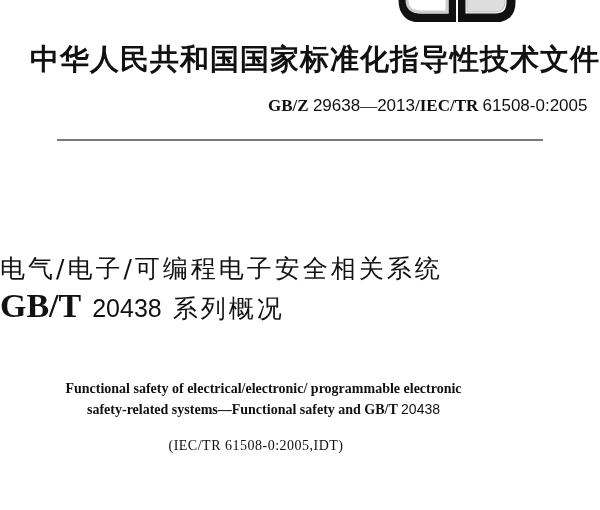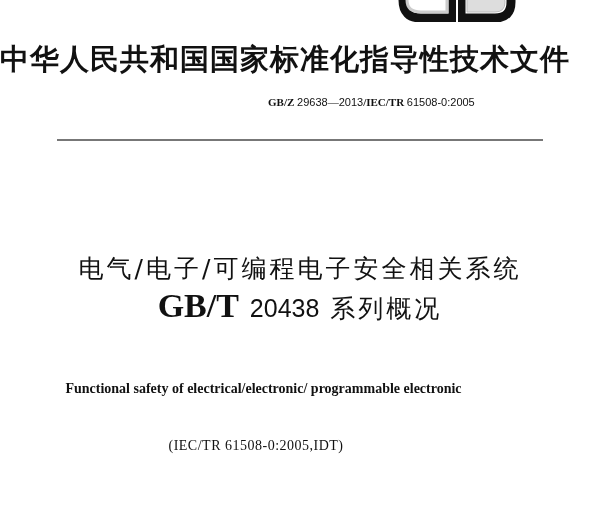--- a/index.html
+++ b/index.html
@@ -1,31 +1,31 @@
 <!DOCTYPE html>
 <html><head>
 <meta charset="utf-8">
 <style>
   html, body { margin: 0; padding: 0; background: #ffffff; }
   body { width: 600px; height: 510px; position: relative; overflow: hidden; color: #111; }
   .logo { position: absolute; left: 395px; top: -22px; width: 125px; height: 44px; }
   .org-title {
-    position: absolute; left: 0; top: 40px; width: 600px; text-align: left;
+    position: absolute; left: 0; top: 40px; width: 600px; text-align: right;
     font-family: "DejaVu Serif", serif; font-weight: bold; font-size: 29px; letter-spacing: 1px;
     color: #111;
   }
   .std-number {
     position: absolute; left: 268px; top: 96px;
-    font-family: "Liberation Serif", serif; font-size: 11px; color: #111;
+    font-family: "Liberation Serif", serif; font-size: 17px; color: #111;
   }
   .std-number .b { font-weight: bold; }
   .std-number .s { font-family: "Liberation Sans", sans-serif; }
   .rule { position: absolute; left: 57px; top: 139px; width: 486px; height: 2px; background: #777; }
   .cn-title {
-    position: absolute; left: 0; top: 250px; width: 600px; text-align: center;
+    position: absolute; left: 0; top: 250px; width: 600px; 
     font-family: "DejaVu Sans", sans-serif; font-size: 25px; line-height: 37px; letter-spacing: 3px;
     color: #111;
   }
   .cn-title .gbt { font-family: "Liberation Serif", serif; font-weight: bold; letter-spacing: 0; font-size: 34px; }
   .cn-title .num { font-family: "Liberation Sans", sans-serif; letter-spacing: 0; }
   .en-title {
     position: absolute; left: 0; top: 378px; width: 527px; text-align: center;
     font-family: "Liberation Serif", serif; font-weight: bold; font-size: 14px; line-height: 21px; color: #111;
   }
   .en-title .num { font-family: "Liberation Sans", sans-serif; font-weight: normal; }
@@ -51,15 +51,16 @@
 
 <div class="rule"></div>
 
 <div class="cn-title">
   <div>电气/电子/可编程电子安全相关系统</div>
   <div><span class="gbt">GB/T</span> <span class="num">20438</span> <span>系列概况</span></div>
 </div>
 
 <div class="en-title">
   <div>Functional safety of electrical/electronic/ programmable electronic</div>
+  <div><span>safety-related systems—Functional safety and GB/T</span> <span class="num">20438</span></div>
 </div>
 
 <div class="equiv">(IEC/TR 61508-0:2005,IDT)</div>
 
 </body></html>

